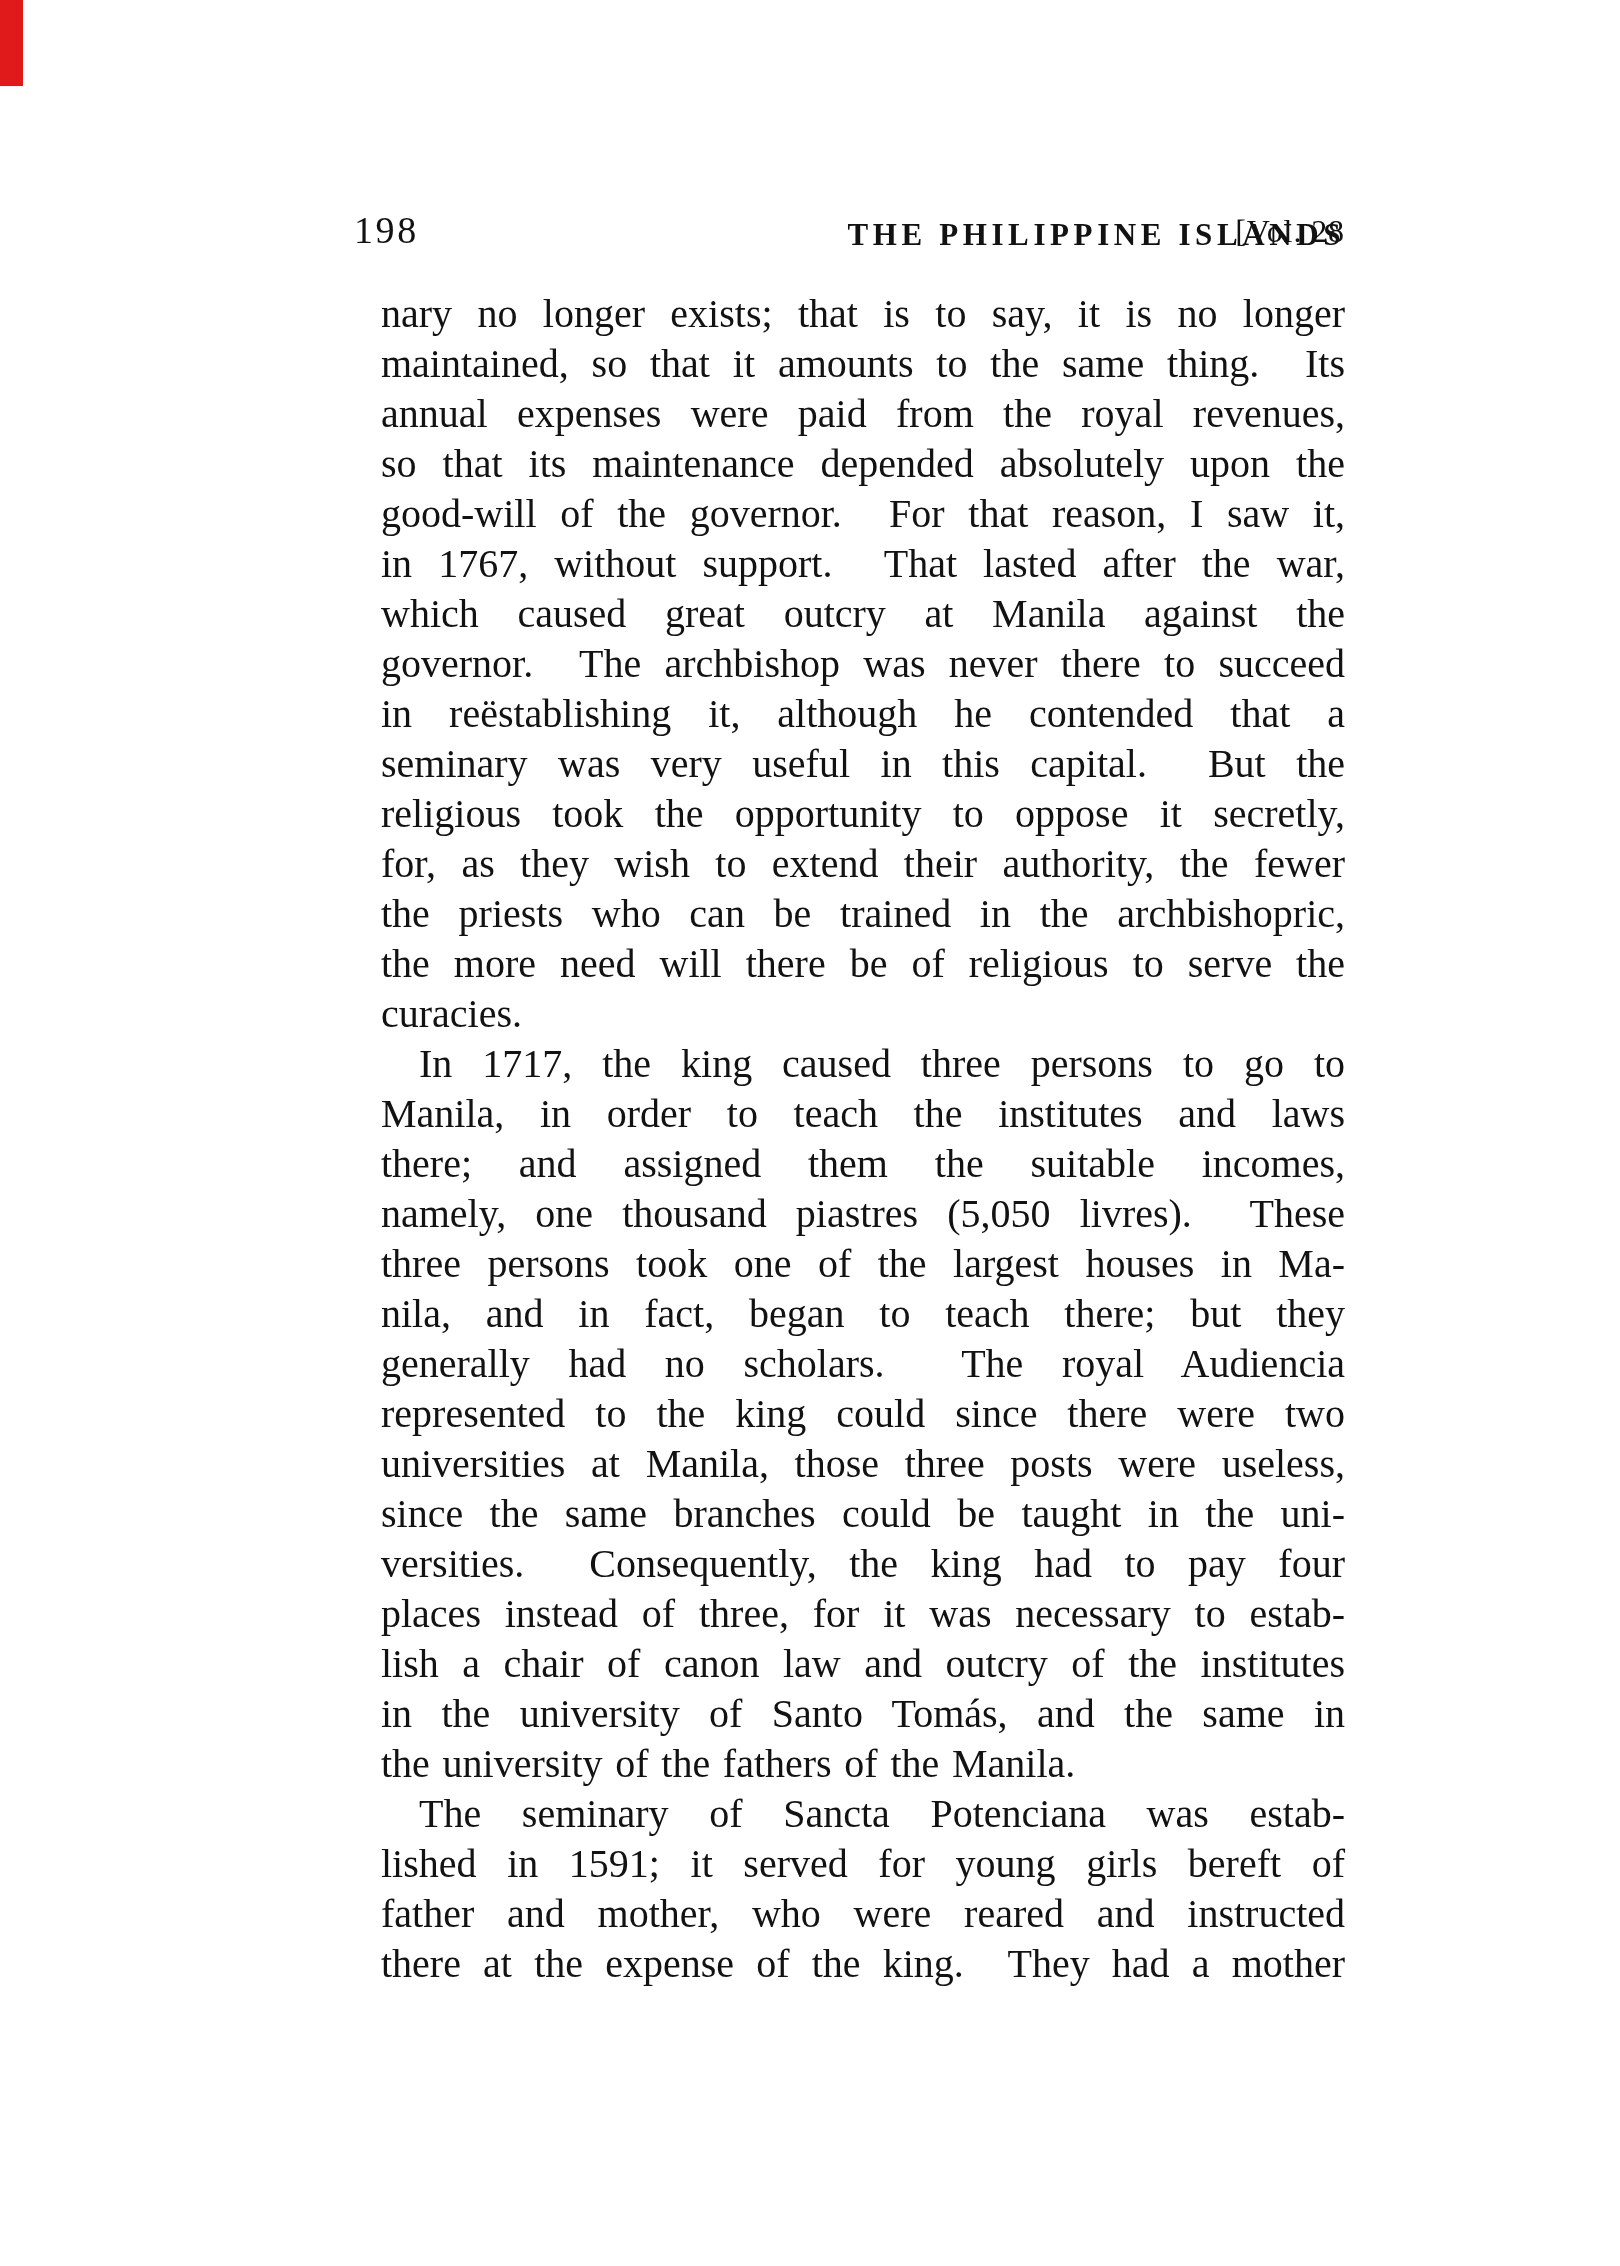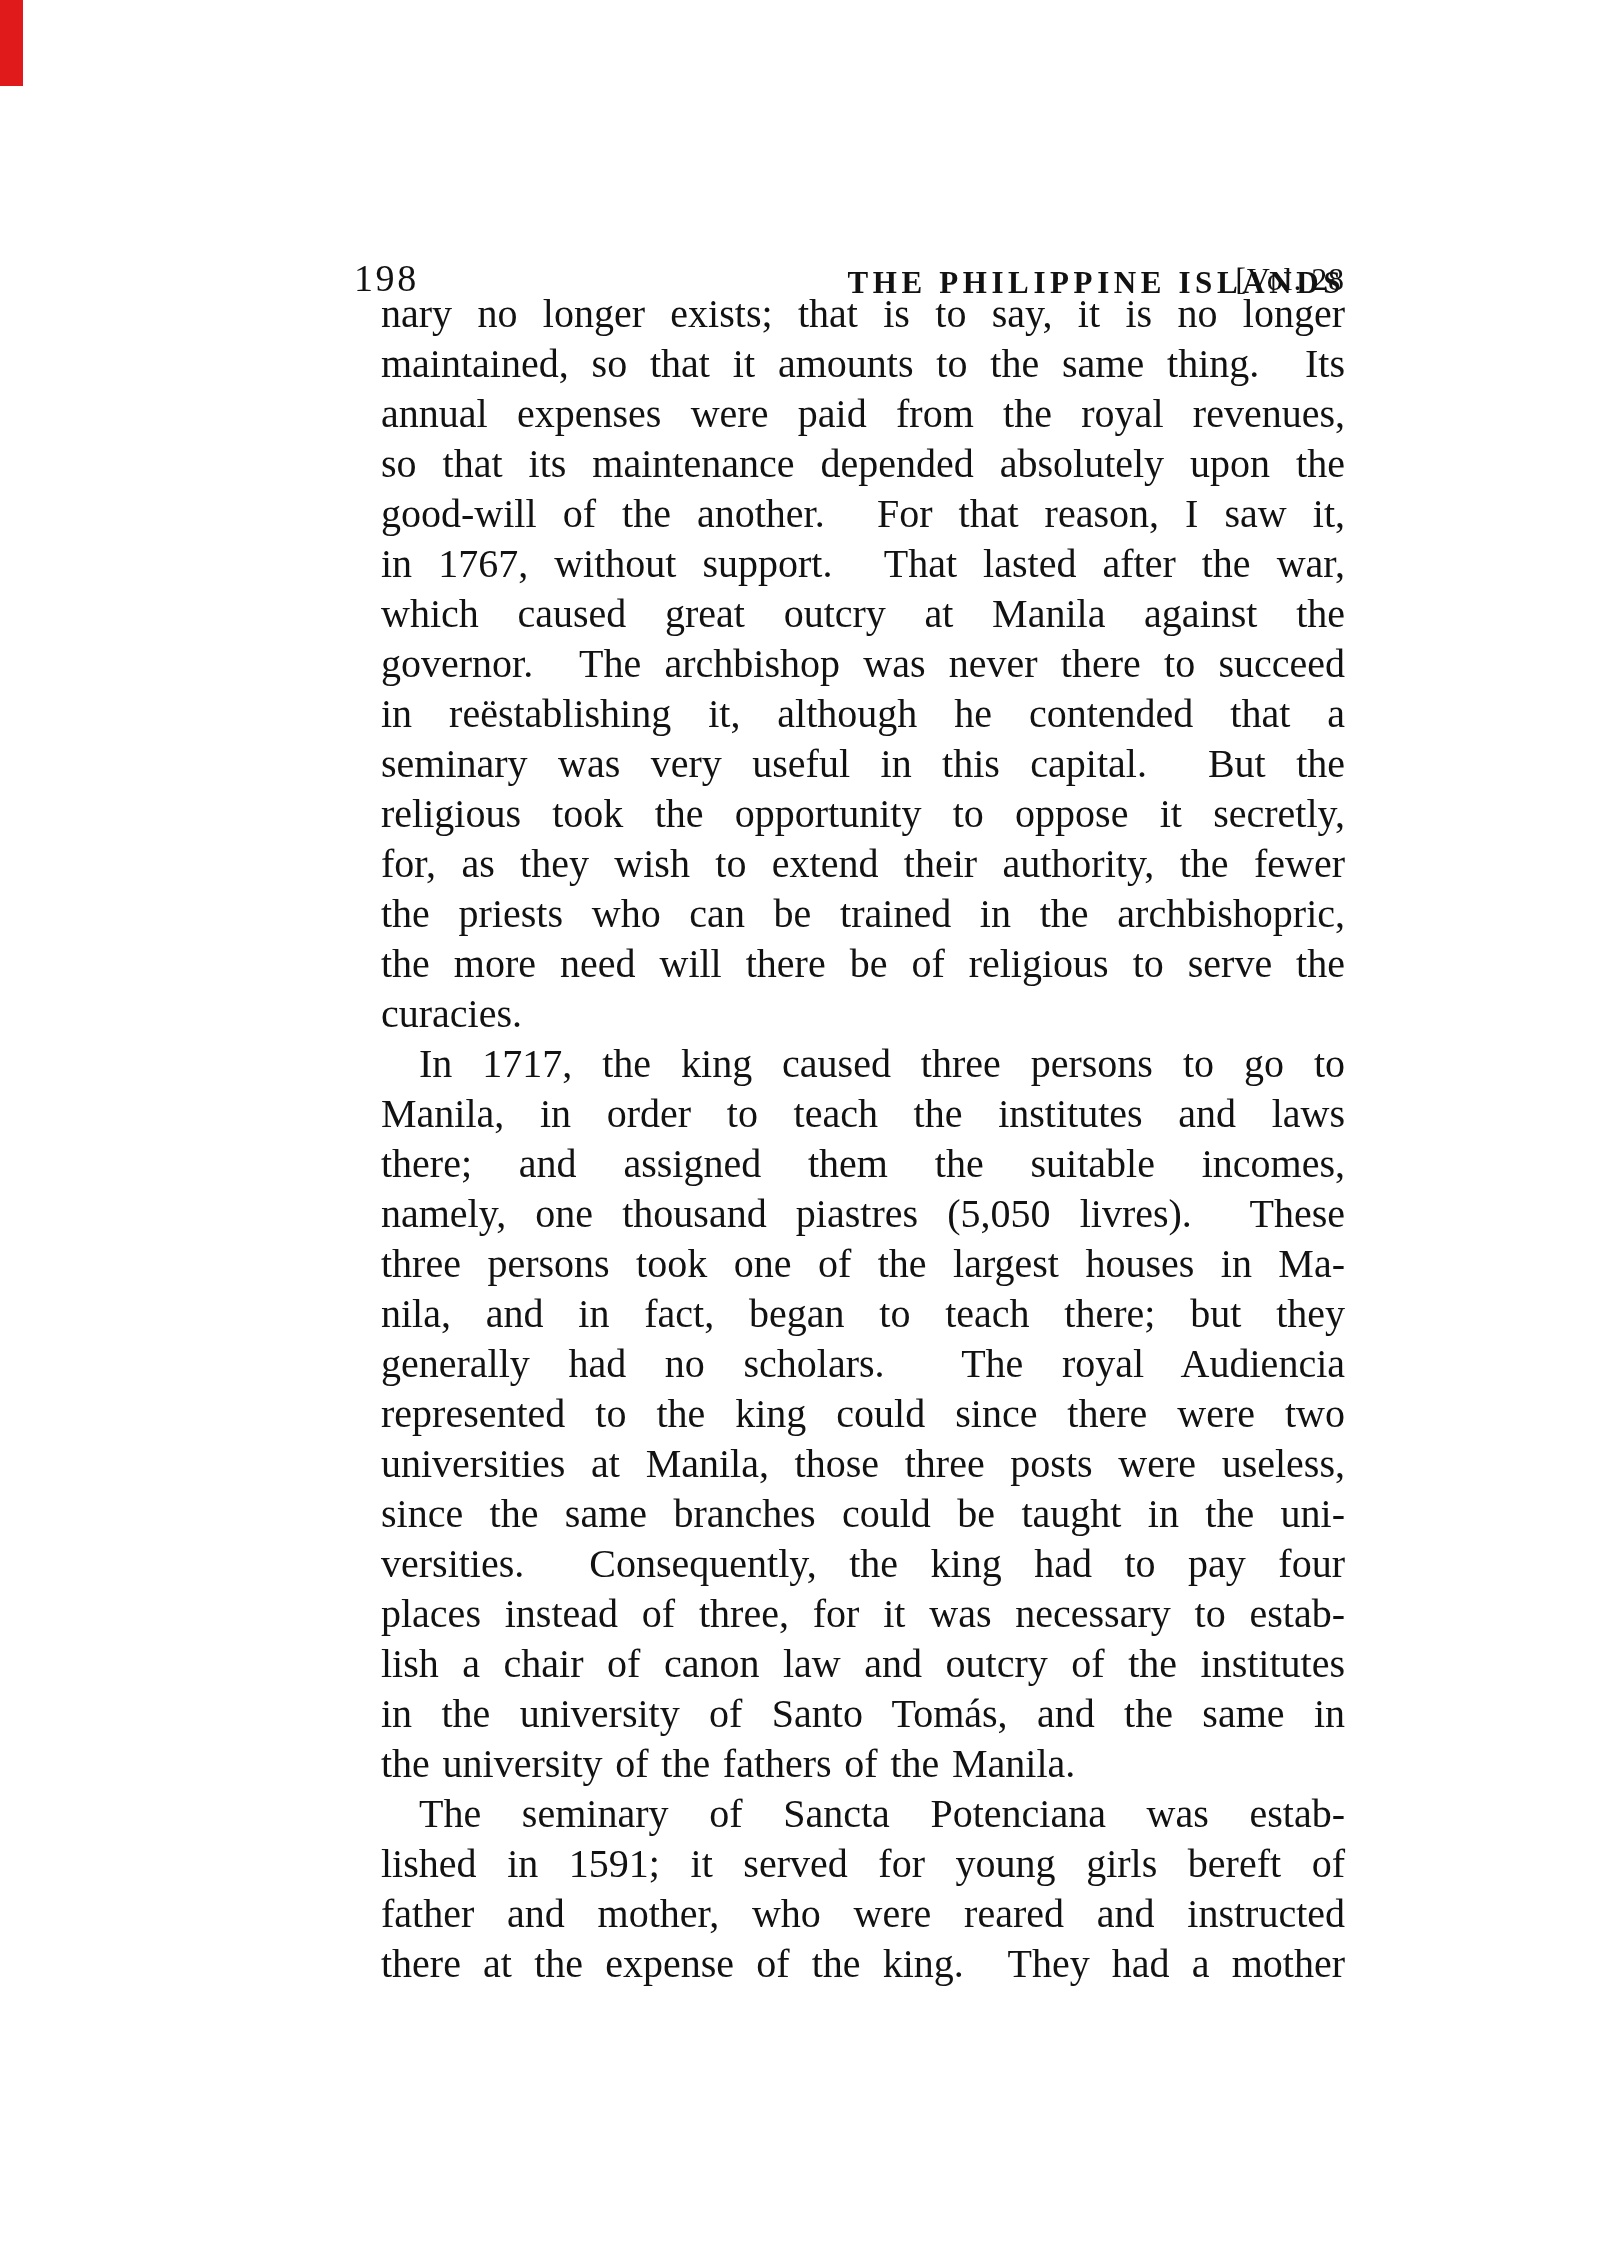--- a/index.html
+++ b/index.html
@@ -13,21 +13,21 @@
     overflow: hidden;
   }
   .scan-mark {
     position: absolute;
     left: 0; top: 0;
     width: 23px; height: 86px;
   }
   .header {
     position: absolute;
     left: 353px; top: 207px;
-    width: 992px; height: 49px; margin-top: 48px;
+    width: 992px; height: 49px;
   }
   .pagenum {
     position: absolute;
     left: 0.9px; top: 1.8px;
     font-size: 38px;
     letter-spacing: 2.7px;
     line-height: 42px;
   }
   .title {
     position: absolute;
@@ -73,21 +73,21 @@
     <span class="pagenum">198</span>
     <span class="title">THE PHILIPPINE ISLANDS</span>
     <span class="vol">[Vol. 28</span>
   </div>
 
   <div class="body-text" id="body-text">
       <div class="line">nary no longer exists; that is to say, it is no longer</div>
       <div class="line">maintained, so that it amounts to the same thing.  Its</div>
       <div class="line">annual expenses were paid from the royal revenues,</div>
       <div class="line">so that its maintenance depended absolutely upon the</div>
-      <div class="line">good-will of the another.  For that reason, I saw it,</div>
+      <div class="line">good-will of the governor.  For that reason, I saw it,</div>
       <div class="line">in 1767, without support.  That lasted after the war,</div>
       <div class="line">which caused great outcry at Manila against the</div>
       <div class="line">governor.  The archbishop was never there to succeed</div>
       <div class="line">in reëstablishing it, although he contended that a</div>
       <div class="line">seminary was very useful in this capital.  But the</div>
       <div class="line">religious took the opportunity to oppose it secretly,</div>
       <div class="line">for, as they wish to extend their authority, the fewer</div>
       <div class="line">the priests who can be trained in the archbishopric,</div>
       <div class="line">the more need will there be of religious to serve the</div>
       <div class="line nojust">curacies.</div>

